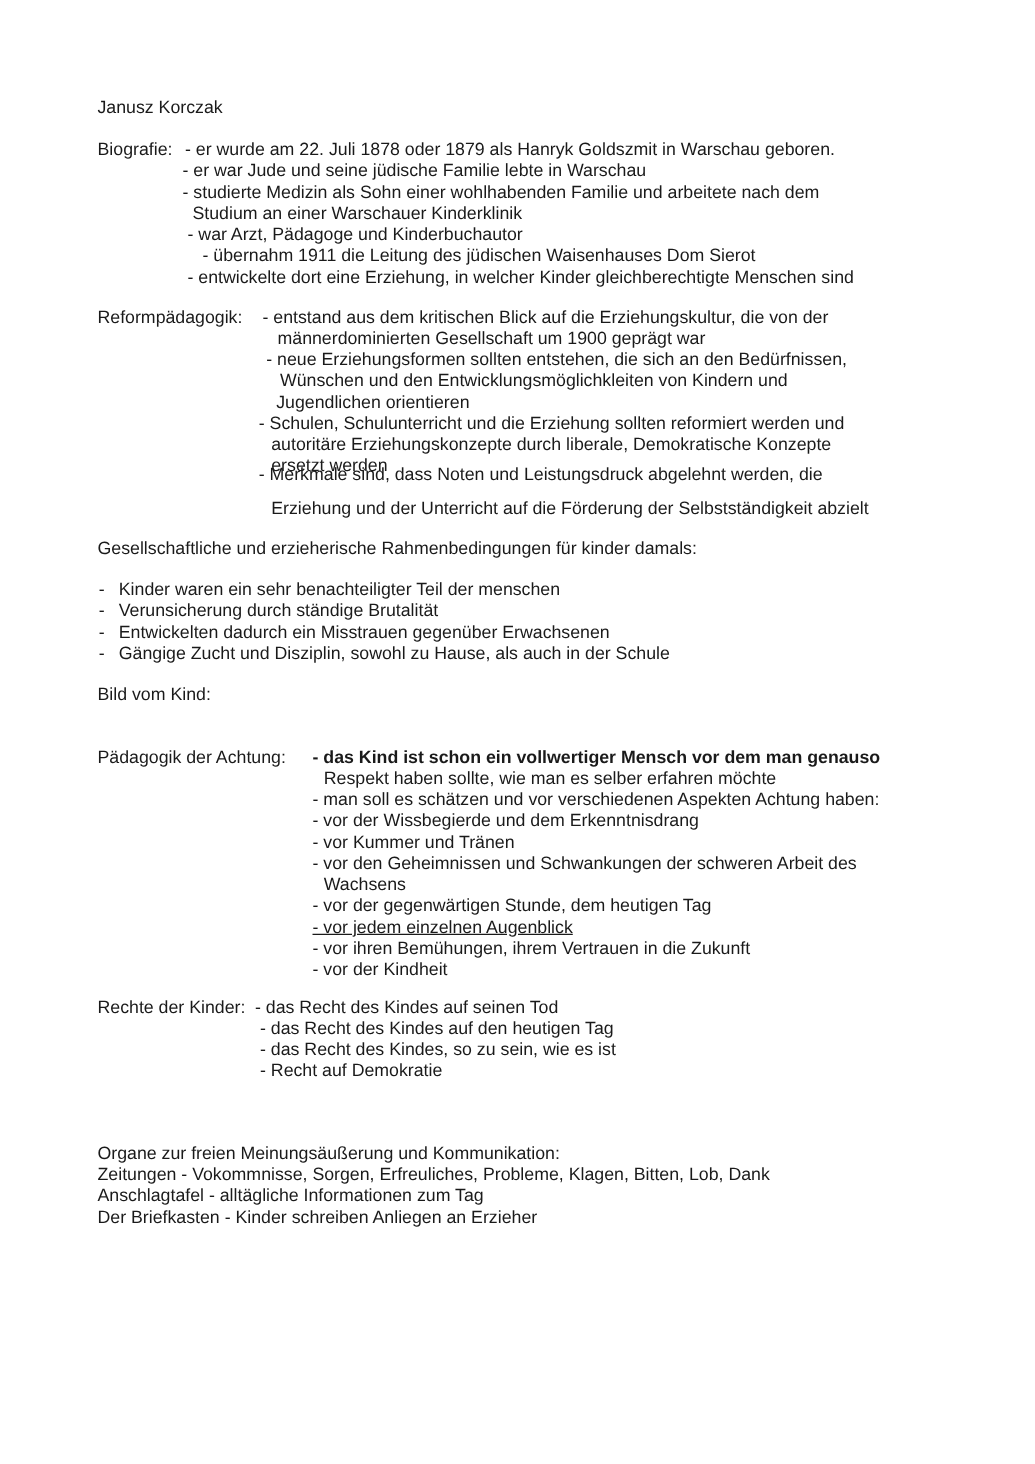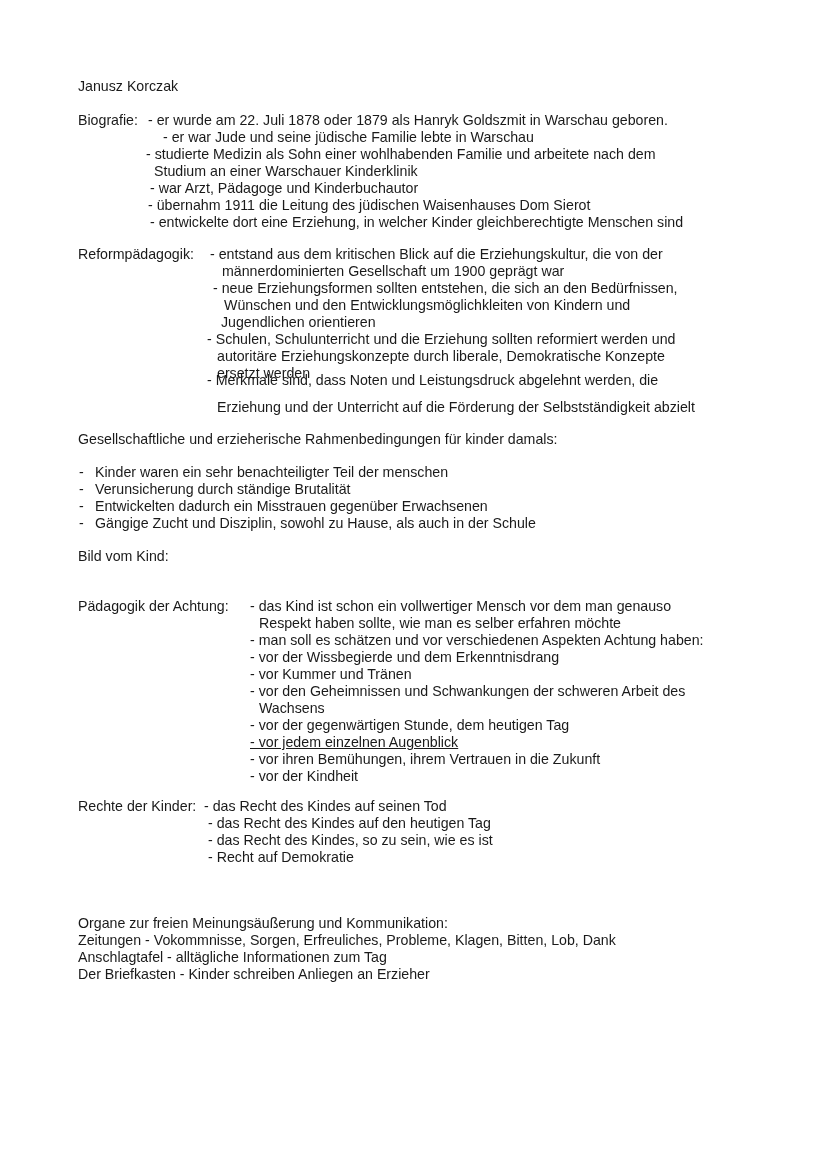--- a/index.html
+++ b/index.html
@@ -17,25 +17,25 @@
 </head>
 <body>
 
 <div class="page">
 
   <div class="ln" style="left:78px; top:78px;">Janusz Korczak</div>
 
   <div>
     <div class="ln" style="left:78px; top:112px;">Biografie:</div>
     <div class="ln" style="left:148px; top:112px;">- er wurde am 22. Juli 1878 oder 1879 als Hanryk Goldszmit in Warschau geboren.</div>
-    <div class="ln" style="left:163px; top:129px;">- er war Jude und seine jüdische Familie lebte in Warschau</div>
+    <div class="ln" style="left:146px; top:129px;">- er war Jude und seine jüdische Familie lebte in Warschau</div>
     <div class="ln" style="left:146px; top:146px;">- studierte Medizin als Sohn einer wohlhabenden Familie und arbeitete nach dem</div>
     <div class="ln" style="left:154px; top:163px;">Studium an einer Warschauer Kinderklinik</div>
     <div class="ln" style="left:150px; top:180px;">- war Arzt, Pädagoge und Kinderbuchautor</div>
-    <div class="ln" style="left:148px; top:197px;">- übernahm 1911 die Leitung des jüdischen Waisenhauses Dom Sierot</div>
+    <div class="ln" style="left:162px; top:197px;">- übernahm 1911 die Leitung des jüdischen Waisenhauses Dom Sierot</div>
     <div class="ln" style="left:150px; top:214px;">- entwickelte dort eine Erziehung, in welcher Kinder gleichberechtigte Menschen sind</div>
   </div>
 
   <div>
     <div class="ln" style="left:78px; top:246px;">Reformpädagogik:</div>
     <div class="ln" style="left:210px; top:246px;">- entstand aus dem kritischen Blick auf die Erziehungskultur, die von der</div>
     <div class="ln" style="left:222px; top:263px;">männerdominierten Gesellschaft um 1900 geprägt war</div>
     <div class="ln" style="left:213px; top:280px;">- neue Erziehungsformen sollten entstehen, die sich an den Bedürfnissen,</div>
     <div class="ln" style="left:224px; top:297px;text-align:center;">Wünschen und den Entwicklungsmöglichkleiten von Kindern und</div>
     <div class="ln" style="left:221px; top:314px;">Jugendlichen orientieren</div>
@@ -55,21 +55,21 @@
     <div class="ln" style="left:79px; top:498px;">-</div>
     <div class="ln" style="left:95px; top:498px;">Entwickelten dadurch ein Misstrauen gegenüber Erwachsenen</div>
     <div class="ln" style="left:79px; top:515px;">-</div>
     <div class="ln" style="left:95px; top:515px;">Gängige Zucht und Disziplin, sowohl zu Hause, als auch in der Schule</div>
   </div>
 
   <div class="ln" style="left:78px; top:548px;">Bild vom Kind:</div>
 
   <div>
     <div class="ln" style="left:78px; top:598px;">Pädagogik der Achtung:</div>
-    <div class="ln" style="left:250px; top:598px;">- das Kind ist schon ein vollwertiger Mensch vor dem man genauso</div>
+    <div class="ln" style="left:250px; top:598px;font-weight:bold;">- das Kind ist schon ein vollwertiger Mensch vor dem man genauso</div>
     <div class="ln" style="left:259px; top:615px;">Respekt haben sollte, wie man es selber erfahren möchte</div>
     <div class="ln" style="left:250px; top:632px;">- man soll es schätzen und vor verschiedenen Aspekten Achtung haben:</div>
     <div class="ln" style="left:250px; top:649px;">- vor der Wissbegierde und dem Erkenntnisdrang</div>
     <div class="ln" style="left:250px; top:666px;">- vor Kummer und Tränen</div>
     <div class="ln" style="left:250px; top:683px;">- vor den Geheimnissen und Schwankungen der schweren Arbeit des</div>
     <div class="ln" style="left:259px; top:700px;">Wachsens</div>
     <div class="ln" style="left:250px; top:717px;">- vor der gegenwärtigen Stunde, dem heutigen Tag</div>
     <div class="ln" style="left:250px; top:734px;text-decoration:underline;">- vor jedem einzelnen Augenblick</div>
     <div class="ln" style="left:250px; top:751px;">- vor ihren Bemühungen, ihrem Vertrauen in die Zukunft</div>
     <div class="ln" style="left:250px; top:768px;">- vor der Kindheit</div>

